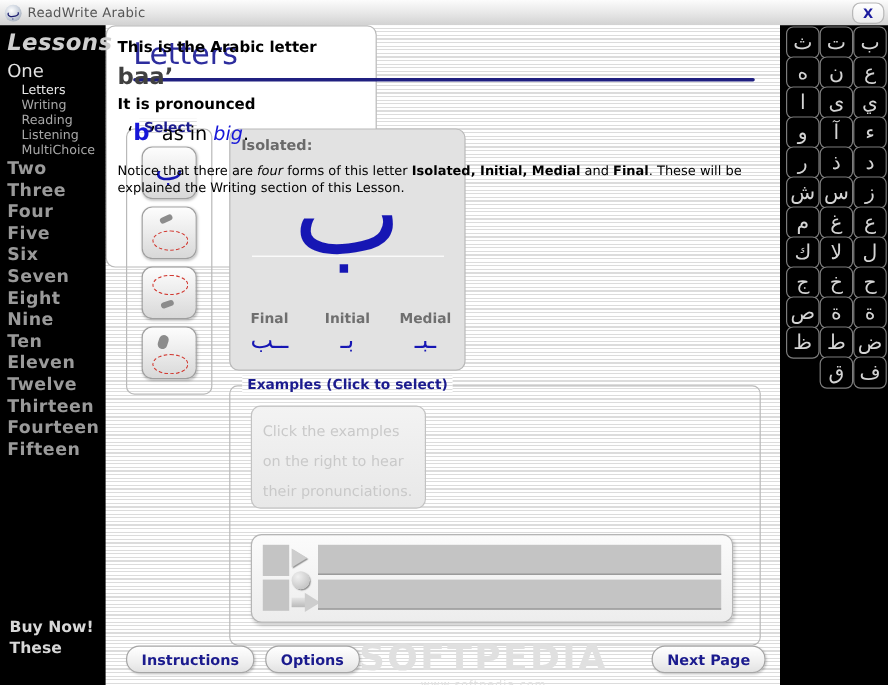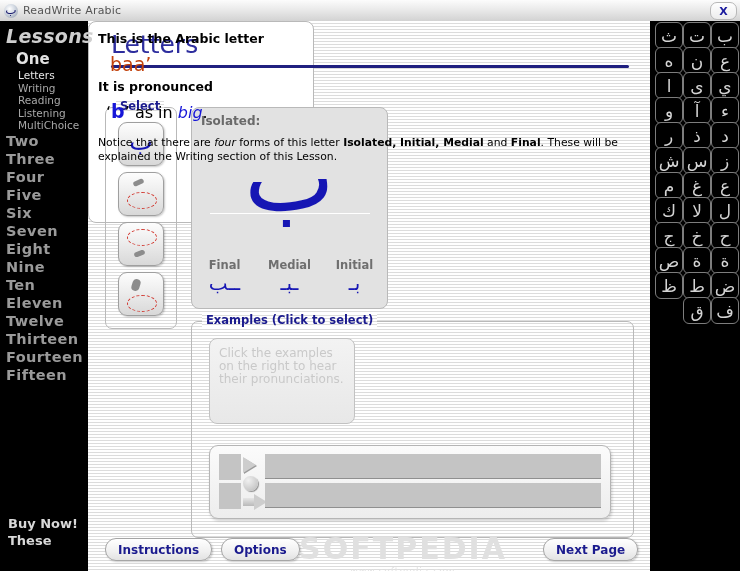--- a/index.html
+++ b/index.html
@@ -50,21 +50,21 @@
   
   .lessons{
     position:absolute;left:0;top:0;width:88px;height:550px;background:#000;
     padding:0;box-sizing:border-box;z-index:4;
   }
   .lessons-title{
     color:#cfcfcf;font-size:19px;font-weight:bold;font-style:italic;
     padding:4px 0 2px 6px;letter-spacing:.3px;
   }
   .lesson-top{
-    color:#e2e2e2;font-size:15px;font-weight:bold;padding:1px 0 1px 6px;cursor:pointer;margin-left:10px;
+    color:#e2e2e2;font-size:15px;font-weight:normal;padding:1px 0 1px 6px;cursor:pointer;
   }
   .sub{
     color:#a8a8a8;font-size:10.5px;padding:0 0 0 18px;line-height:12.5px;cursor:pointer;
   }
   .sub.active{color:#e6e6e6;}
   .lesson{
     color:#9a9a9a;font-size:14.5px;font-weight:bold;padding:1px 0 1px 6px;
     letter-spacing:.4px;cursor:pointer;
   }
   .bottom-links{position:absolute;left:0;bottom:22px;width:88px;}
@@ -129,33 +129,33 @@
   .forms-row{position:absolute;left:0;right:0;top:150px;display:flex;}
   .form-col{flex:1;text-align:center;}
   .form-lbl{font-size:11.5px;color:#6f6f6f;font-weight:bold;}
   .form-glyph{font-size:20px;color:#1616b4;line-height:22px;}
 
   
   #info-group{left:320px;top:86px;width:224px;height:200px;
     background:#fff;border:1px solid #b9b9b9;border-radius:8px;}
   .info-inner{position:absolute;left:10px;top:8px;right:8px;}
   .info-h{font-size:12.5px;font-weight:bold;color:#000;margin:2px 0 0 0;}
-  .info-word{font-size:19px;font-weight:normal;color:#c2410c;margin:7px 0 4px 12px;}
+  .info-word{font-size:19px;font-weight:bold;color:#404040;margin:7px 0 4px 0;}
   .info-pron{font-size:16px;color:#000;margin:6px 0 0 8px;}
   .info-pron b{color:#1616d8;font-size:19px;}
   .info-pron i{color:#1616d8;font-style:italic;}
   .info-note{font-size:10.8px;color:#000;line-height:13.5px;margin-top:14px;}
 
   
   #examples-group{left:103px;top:300px;width:441px;height:215px;}
   .ex-hint{
     position:absolute;left:17px;top:16px;width:126px;height:68px;
     border:1px solid #c2c2c2;border-radius:8px;
     background:linear-gradient(#f3f3f3,#e8e8e8);
-    color:#c9c9c9;font-size:12px;line-height:13px;padding:8px 9px;
+    color:#c9c9c9;font-size:12px;line-height:25px;padding:8px 9px;
     box-sizing:content-box;
   }
   .player{
     position:absolute;left:17px;top:123px;width:400px;height:72px;
     border:1px solid #b5b5b5;border-radius:9px;
     background:linear-gradient(#fbfbfb,#ededed);
     box-shadow:1px 2px 3px rgba(0,0,0,.18);
   }
   .player-inner{position:absolute;left:9px;top:8px;right:9px;bottom:8px;}
   .ctl-col{position:absolute;left:0;top:0;width:44px;bottom:0;}
@@ -293,26 +293,26 @@
         <div class="iso-label">Isolated:</div>
         <div class="iso-big">ب</div>
         <div class="iso-rule"></div>
 
         <div class="forms-row">
           <div class="form-col">
             <div class="form-lbl">Final</div>
             <div class="form-glyph">ــب</div>
           </div>
           <div class="form-col">
+            <div class="form-lbl">Initial</div>
+            <div class="form-glyph">بـ</div>
+          </div>
+          <div class="form-col">
             <div class="form-lbl">Medial</div>
             <div class="form-glyph">ـبـ</div>
-          </div>
-          <div class="form-col">
-            <div class="form-lbl">Initial</div>
-            <div class="form-glyph">بـ</div>
           </div>
         </div>
       </div>
 
       <div id="info-group">
         <div class="info-inner">
           <div class="info-h">This is the Arabic letter</div>
           <div class="info-word">baa’</div>
           <div class="info-h">It is pronounced</div>
           <div class="info-pron">

